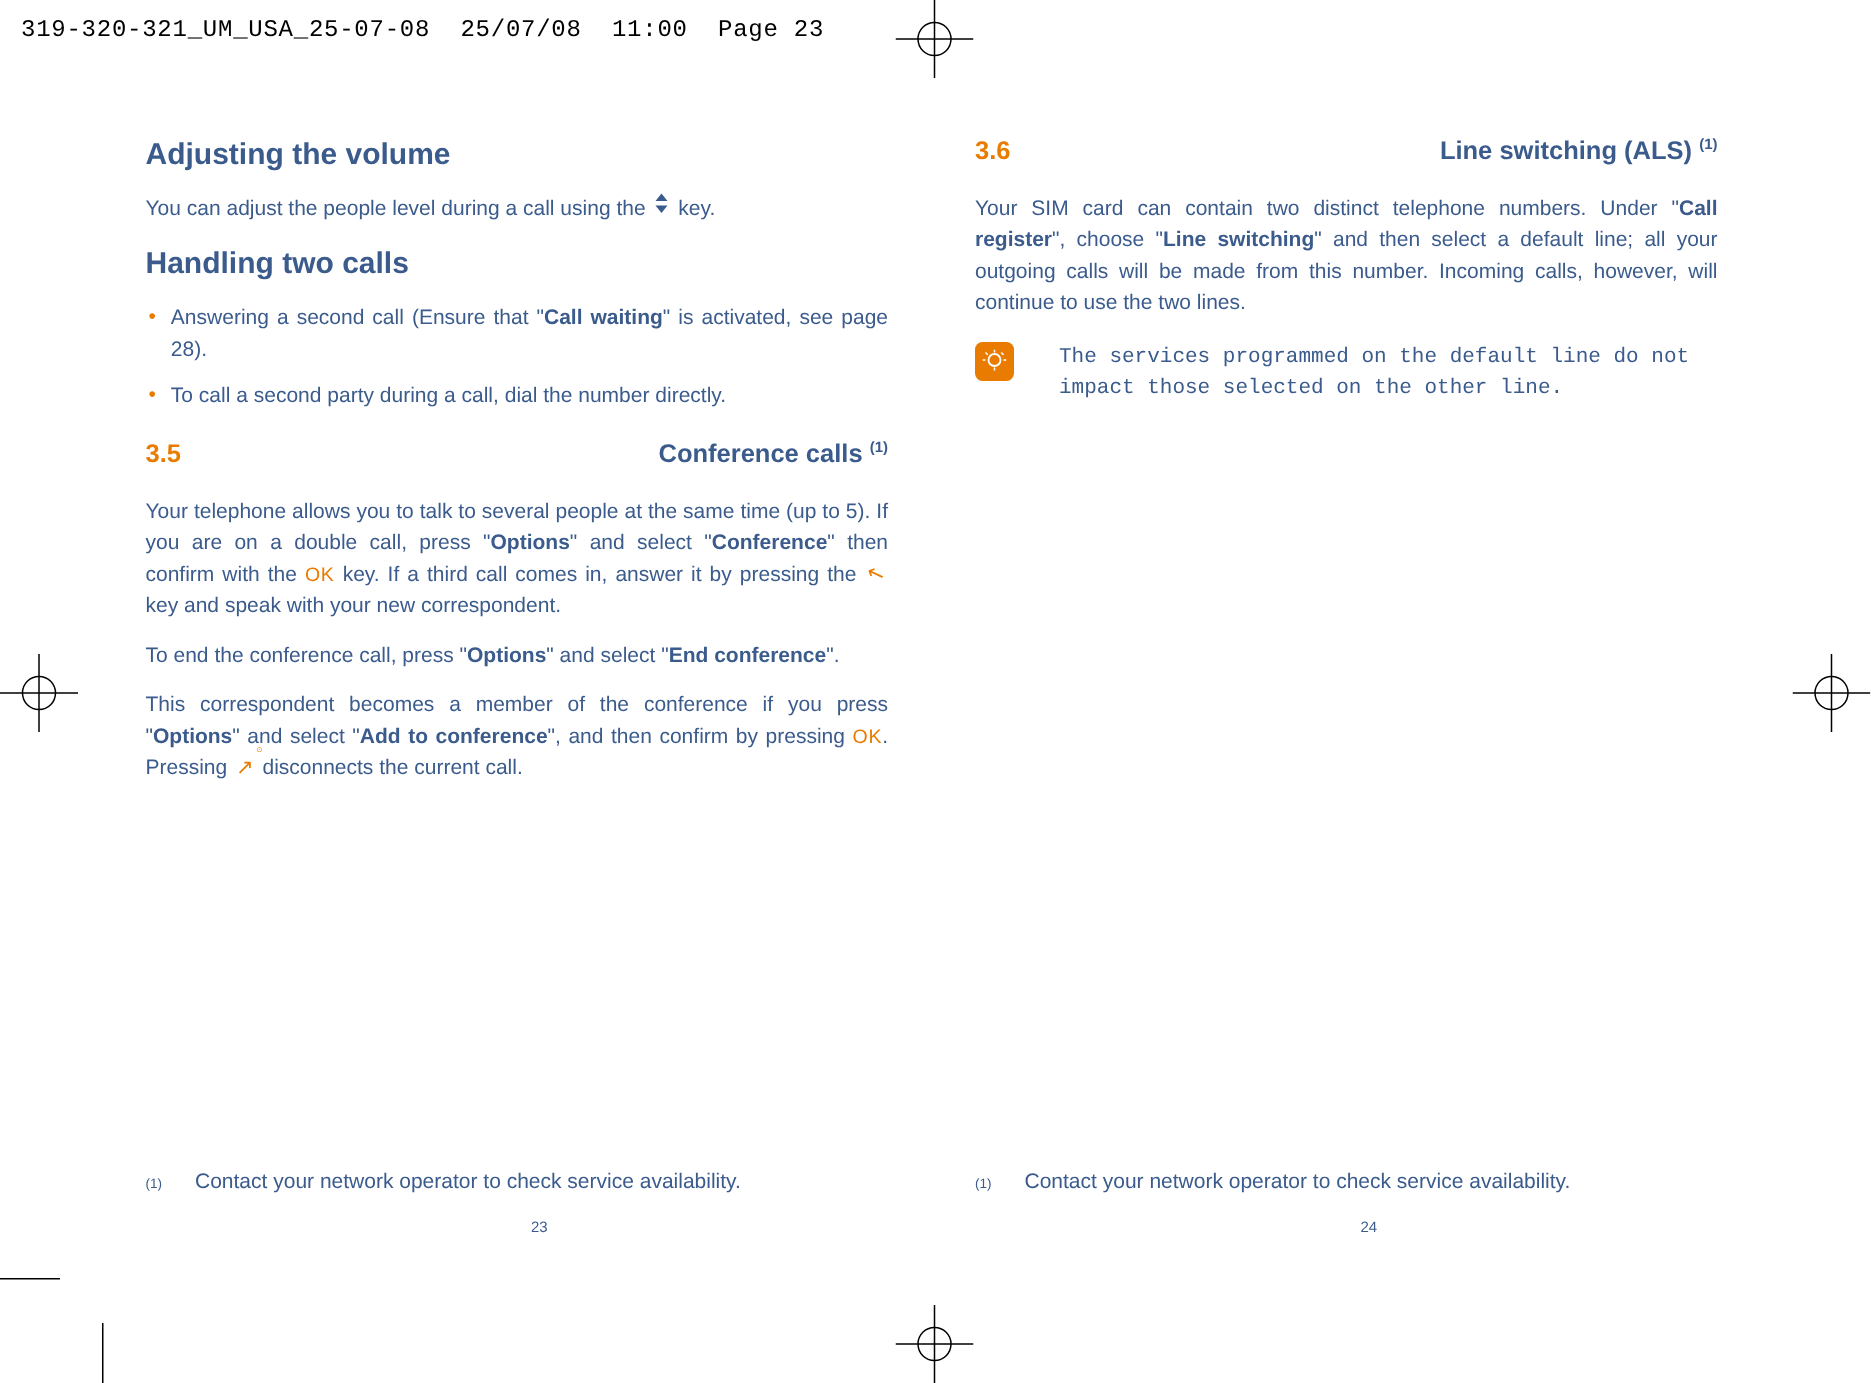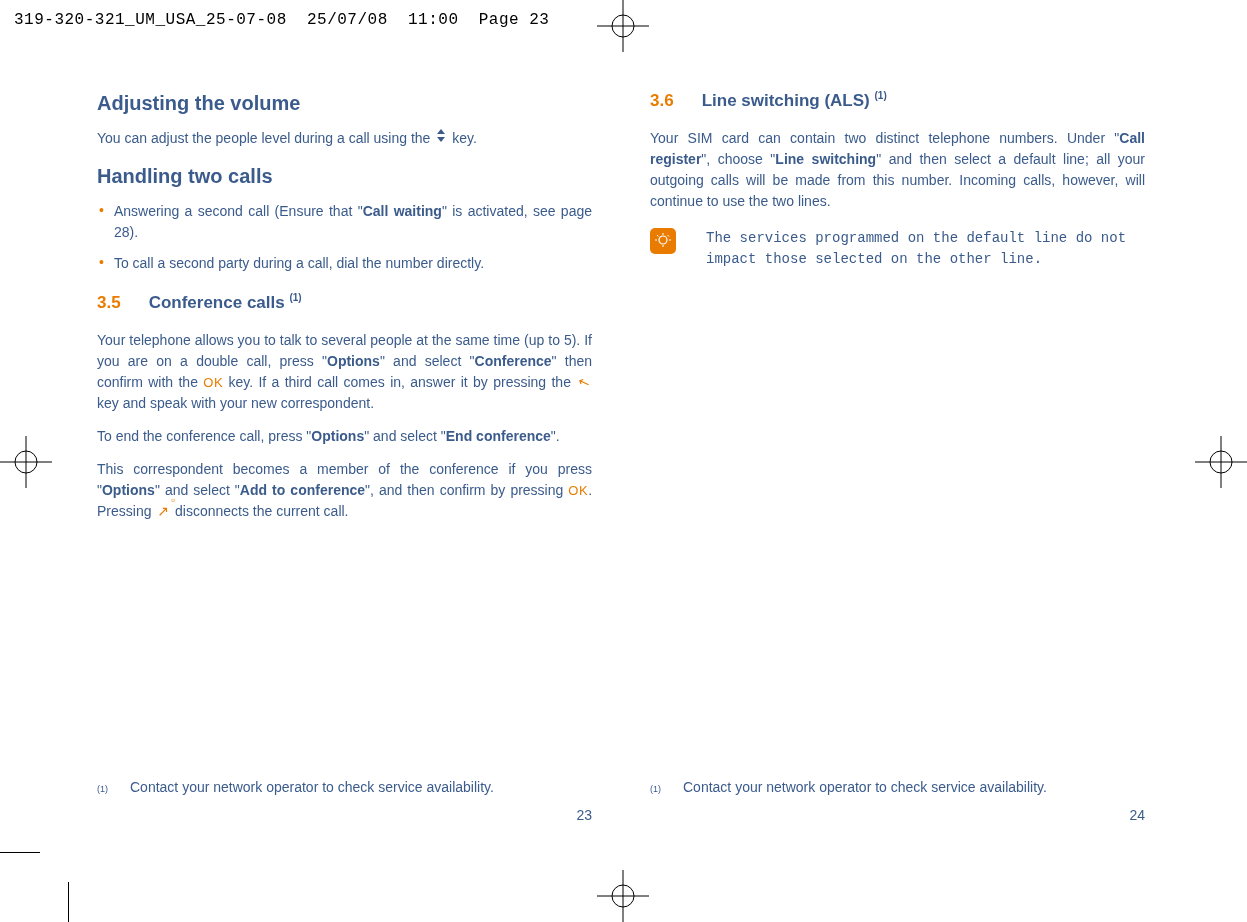--- a/index.html
+++ b/index.html
@@ -59,20 +59,21 @@
   }
   .bullet-text {
     flex: 1;
     color: #3a5b8c;
   }
   .chapter-head {
     display: flex;
     align-items: baseline;
     margin-top: 10px;
     margin-bottom: 14px;
+    justify-content: space-between;
   }
   .chapter-num {
     color: #e97c00;
     font-weight: bold;
     font-size: 17px;
     margin-right: 28px;
   }
   .chapter-title {
     color: #3a5b8c;
     font-weight: bold;
@@ -167,25 +168,25 @@
     font-size: 14px;
   }
   .footnote .fn-sup {
     font-size: 9px;
     margin-right: 22px;
     vertical-align: super;
   }
   .page-num {
     position: absolute;
     bottom: -6px;
-    left: 0;
+    left: 15px;
     width: 100%;
-    text-align: right;
-    color: #3a5b8c;
-    font-size: 14px;
+    text-align: center;
+    color: #3a5b8c;
+    font-size: 10px;
   }
   
   .reg-top {
     position: absolute;
     top: 0; left: 597px;
     width: 52px; height: 52px;
   }
   .reg-bottom {
     position: absolute;
     bottom: 0; left: 597px;

